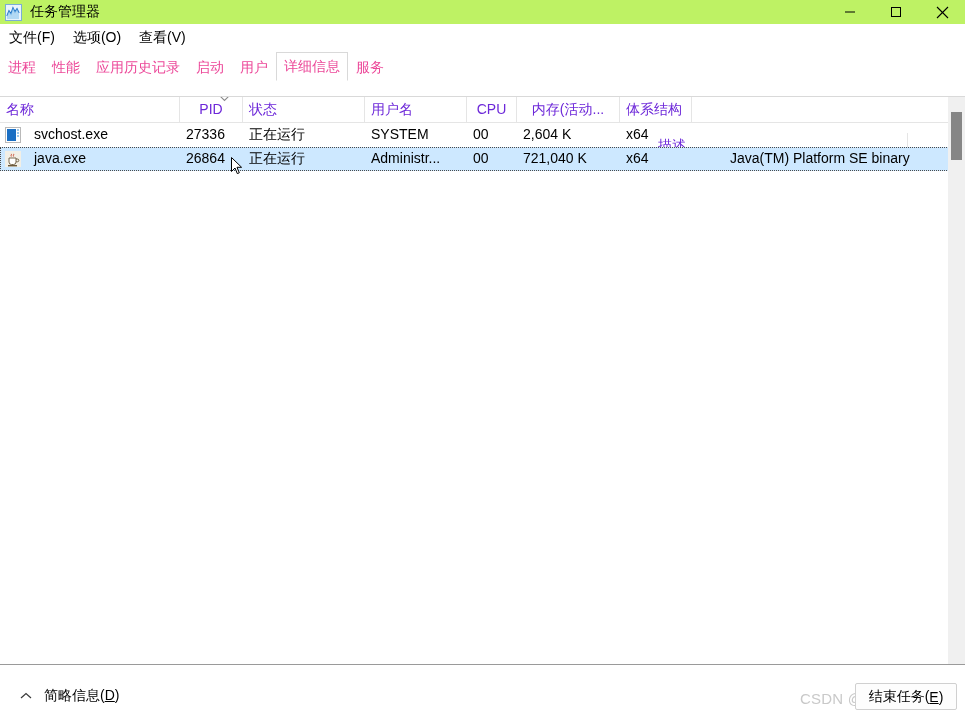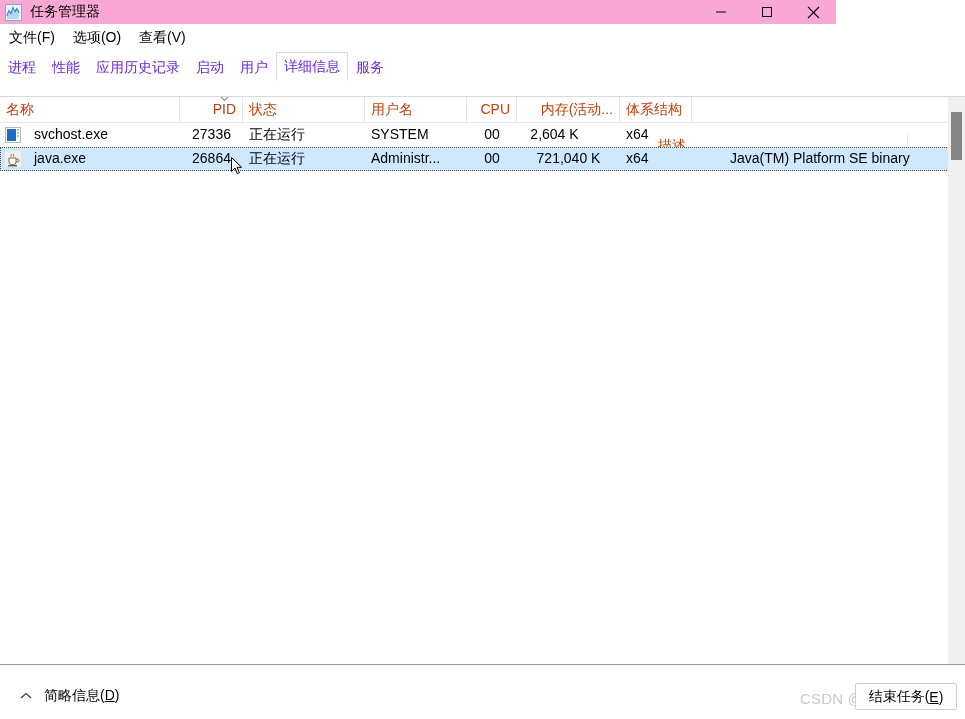--- a/index.html
+++ b/index.html
@@ -14,22 +14,22 @@
     font-size: 14px;
     color: #000000;
     overflow: hidden;
     position: relative;
   }
 
   
   .titlebar {
     position: absolute;
     left: 0; top: 0;
-    width: 836px; height: 24px;
-    background: #f9a8d4;
+    width: 965px; height: 24px;
+    background: #bef264;
     display: flex;
     align-items: center;
   }
   .title-icon {
     width: 17px; height: 17px;
     margin-left: 5px;
     position: relative;
     background: #ffffff;
     border: 1px solid #7badd6;
     box-sizing: border-box;
@@ -82,21 +82,21 @@
     width: 965px; height: 28px;
     display: flex;
     align-items: flex-end;
     background: #ffffff;
   }
   .tab {
     font-size: 14px;
     line-height: 18px;
     padding: 4px 7px 5px 7px;
     white-space: nowrap;
-    color: #6d28d9;
+    color: #ec4899;
     border: 1px solid transparent;
     border-bottom: none;
     background: transparent;
     position: relative;
     top: 1px;
   }
   .tab.active {
     background: #ffffff;
     border-color: #d9d9d9;
     border-bottom: 1px solid #ffffff;
@@ -124,26 +124,26 @@
     box-sizing: border-box;
   }
   .hcell {
     position: absolute;
     top: 0;
     height: 26px;
     box-sizing: border-box;
     border-right: 1px solid #e5e5e5;
     font-size: 14px;
     line-height: 24px;
-    color: #c2410c;
+    color: #6d28d9;
     overflow: hidden;
     white-space: nowrap;
     padding: 0 6px;
   }
-  .hcell.num { text-align: right; }
+  .hcell.num { text-align: center; }
   .sort-arrow {
     position: absolute;
     top: -3px;
     width: 13px; height: 9px;
   }
   .sort-arrow svg { display: block; }
 
   .grid-body {
     position: relative;
   }
@@ -162,21 +162,21 @@
     top: 0;
     height: 24px;
     line-height: 23px;
     font-size: 14px;
     color: #000;
     overflow: hidden;
     white-space: nowrap;
     box-sizing: border-box;
     padding: 0 6px;
   }
-  .cell.right { text-align: center; }
+  .cell.right { text-align: left; }
   .cell.name { padding-left: 34px; }
   .row-icon {
     position: absolute;
     left: 5px; top: 4px;
     width: 16px; height: 16px;
   }
   .row-icon svg { display: block; }
 
   
   .vscroll {
@@ -330,21 +330,21 @@
             <rect x="12" y="2" width="2" height="2" fill="#9cc7ea"></rect>
             <rect x="12" y="5" width="2" height="2" fill="#9cc7ea"></rect>
             <rect x="12" y="8" width="2" height="2" fill="#9cc7ea"></rect>
           </svg>
         </span>
         <div class="cell name" style="left: 0px; width: 180px;">svchost.exe</div>
         <div class="cell right" style="left: 180px; width: 63px;">27336</div>
         <div class="cell" style="left: 243px; width: 122px;">正在运行</div>
         <div class="cell" style="left: 365px; width: 102px;">SYSTEM</div>
         <div class="cell right" style="left: 467px; width: 50px;">00</div>
-        <div class="cell right" style="left: 503px; width: 103px;">2,604 K</div>
+        <div class="cell right" style="left: 517px; width: 103px;">2,604 K</div>
         <div class="cell" style="left: 620px; width: 72px;">x64</div>
       </div>
       <div class="row selected">
         <span class="row-icon">
           <svg width="16" height="16" viewBox="0 0 16 16">
             <rect x="0" y="0" width="16" height="16" fill="#f2efe6"></rect>
             <path d="M4 7h7v4a2.5 2.5 0 0 1-2.5 2.5h-2A2.5 2.5 0 0 1 4 11z" fill="#ffffff" stroke="#6b5a3e" stroke-width="0.9"></path>
             <path d="M11 8h1.4a1.4 1.4 0 0 1 0 2.8H11" fill="none" stroke="#6b5a3e" stroke-width="0.9"></path>
             <path d="M6.3 5.5c-.9-1 .6-1.6 0-2.6" fill="none" stroke="#c2341d" stroke-width="0.9"></path>
             <path d="M8.6 5.5c-.9-1 .6-1.6 0-2.6" fill="none" stroke="#c2341d" stroke-width="0.9"></path>

